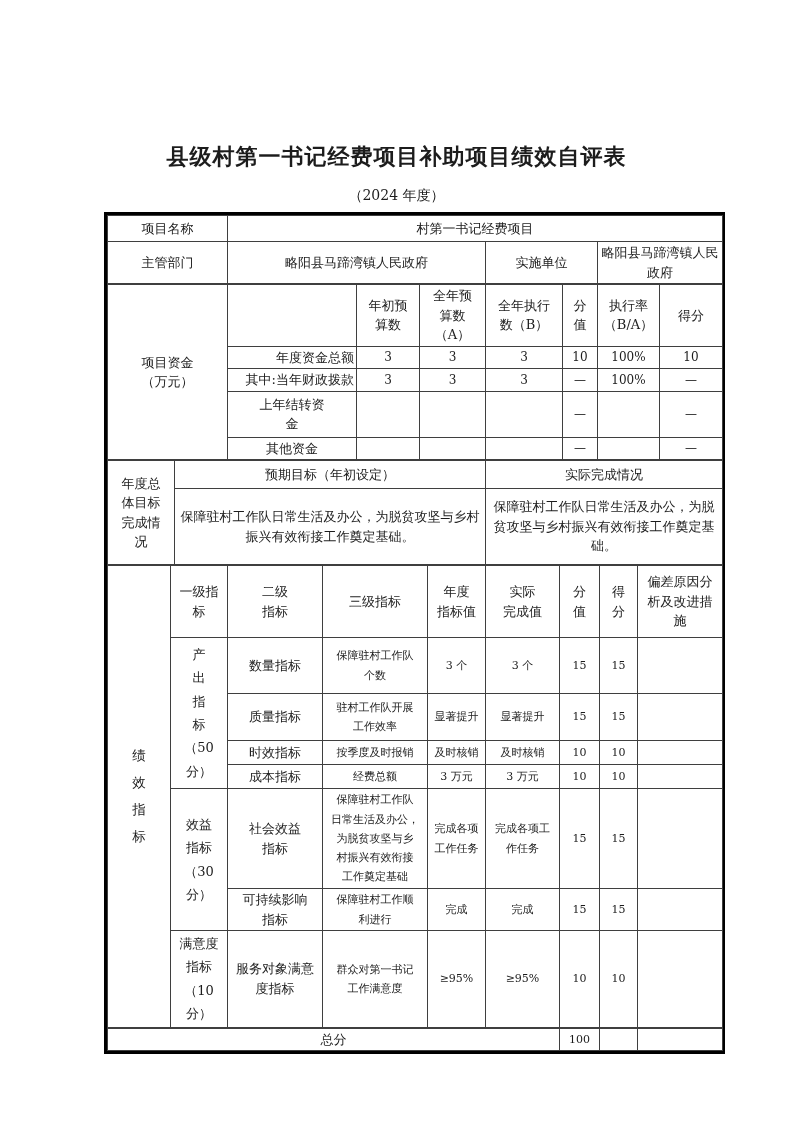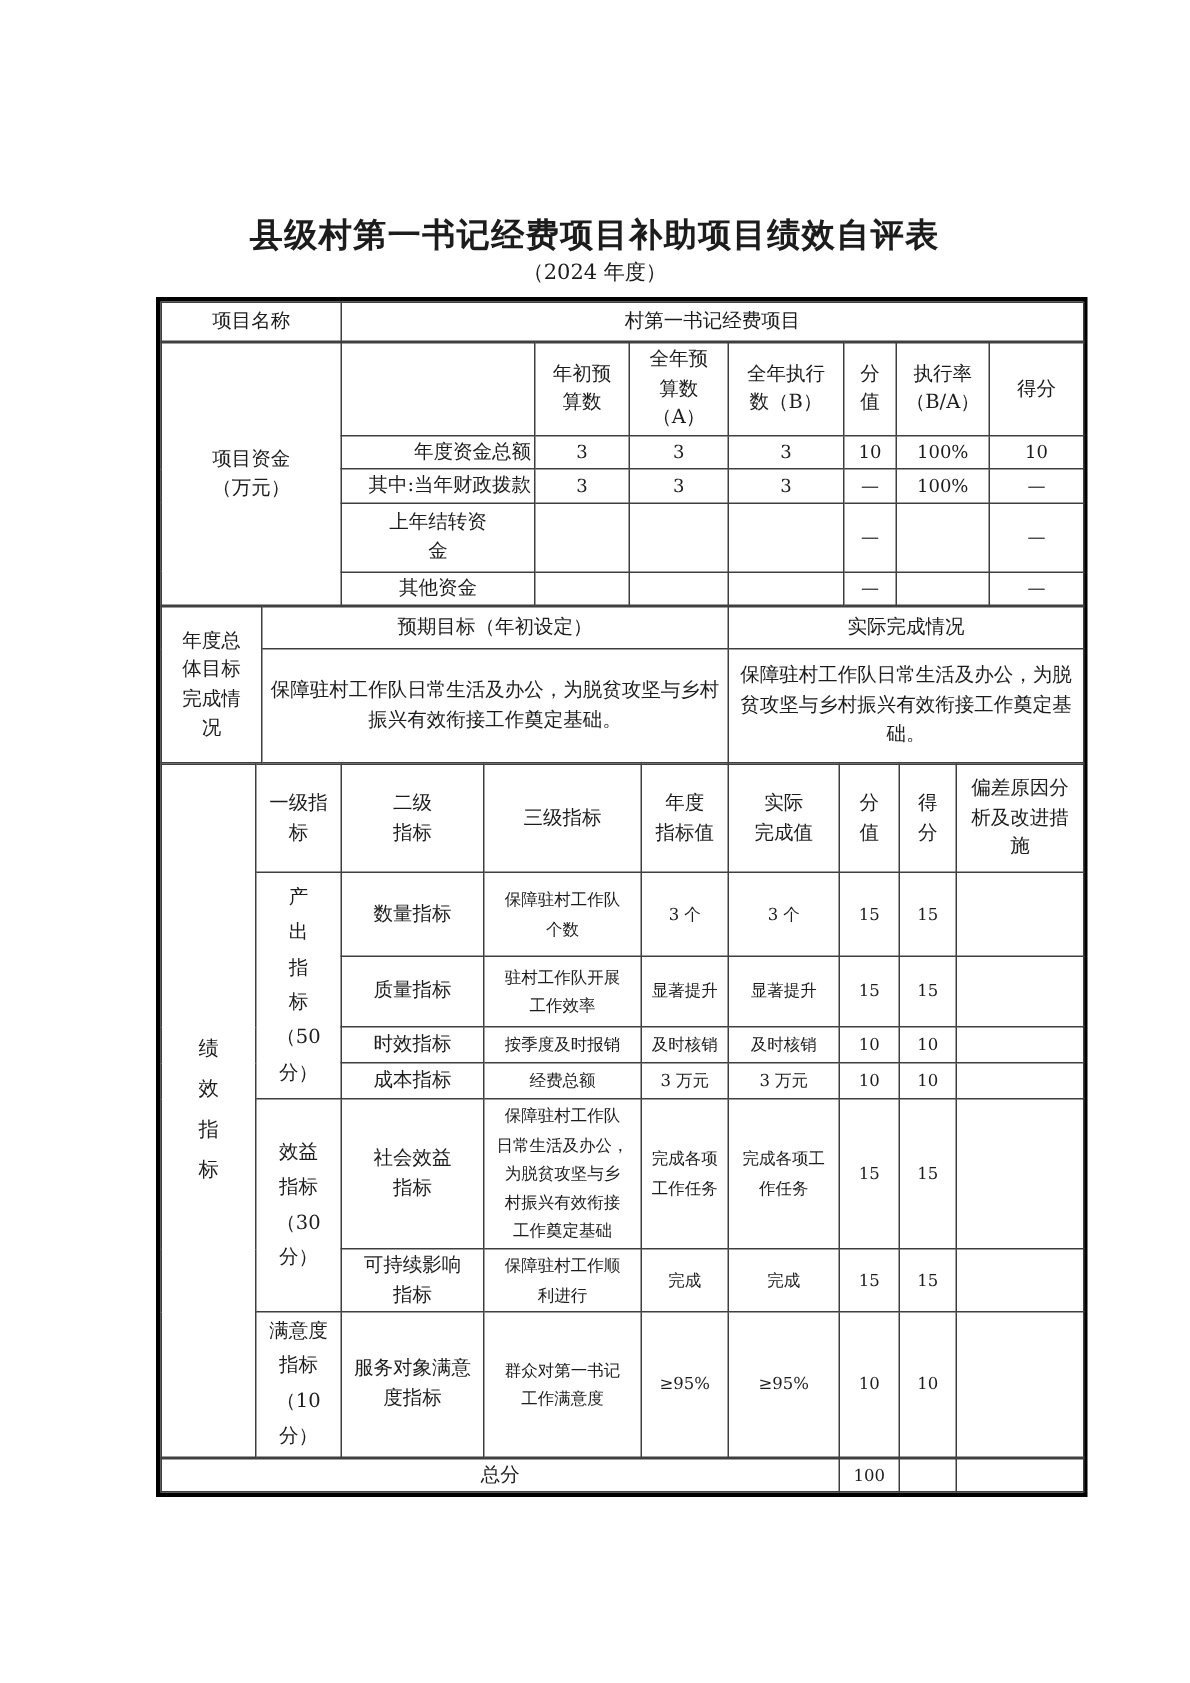--- a/index.html
+++ b/index.html
@@ -1,19 +1,19 @@
 <!DOCTYPE html>
 <html><head>
 <meta charset="utf-8">
 <style>
   html,body{margin:0;padding:0;background:#ffffff;}
   body{width:793px;height:1122px;font-family:"DejaVu Serif", serif;color:#1c1c1c;}
   .page{padding-top:142px;}
   .doc-title{text-align:center;font-family:Liberation Sans, sans-serif;font-weight:bold;font-size:22px;letter-spacing:1px;}
-  .doc-subtitle{text-align:center;font-size:14px;margin-top:1px;}
+  .doc-subtitle{text-align:center;font-size:14px;margin-top:15px;}
   .tbl-wrap{width:615px;margin:7px 0 0 104px;border:3px solid #000000;}
   table{border-collapse:collapse;table-layout:fixed;width:100%;}
   td{border:1px solid #3f3f3f;text-align:center;vertical-align:middle;font-size:13px;
      padding:1px 2px;white-space:pre-line;line-height:1.5;word-break:break-word;}
   .left{text-align:right;padding-left:4px;}
   .sm{font-size:11px;line-height:1.75;}
   .num{font-size:12px;}
   .vlabel{line-height:2.0;font-size:13.5px;}
   .glabel{line-height:1.8;}
   
@@ -50,20 +50,26 @@
           <col style="width:120px">
           <col style="width:258px">
           <col style="width:112px">
           <col style="width:125px">
         </colgroup>
       <tbody>
           <tr>
         <td>项目名称</td>
         <td colspan="3">村第一书记经费项目</td>
       </tr>
+      <tr>
+        <td>主管部门</td>
+        <td>略阳县马蹄湾镇人民政府</td>
+        <td>实施单位</td>
+        <td>略阳县马蹄湾镇人民政府</td>
+      </tr>
     </tbody>
       </table>
 
     <table class="t-funds">
       <colgroup>
           <col style="width:120px">
           <col style="width:129px">
           <col style="width:63px">
           <col style="width:66px">
           <col style="width:77px">

